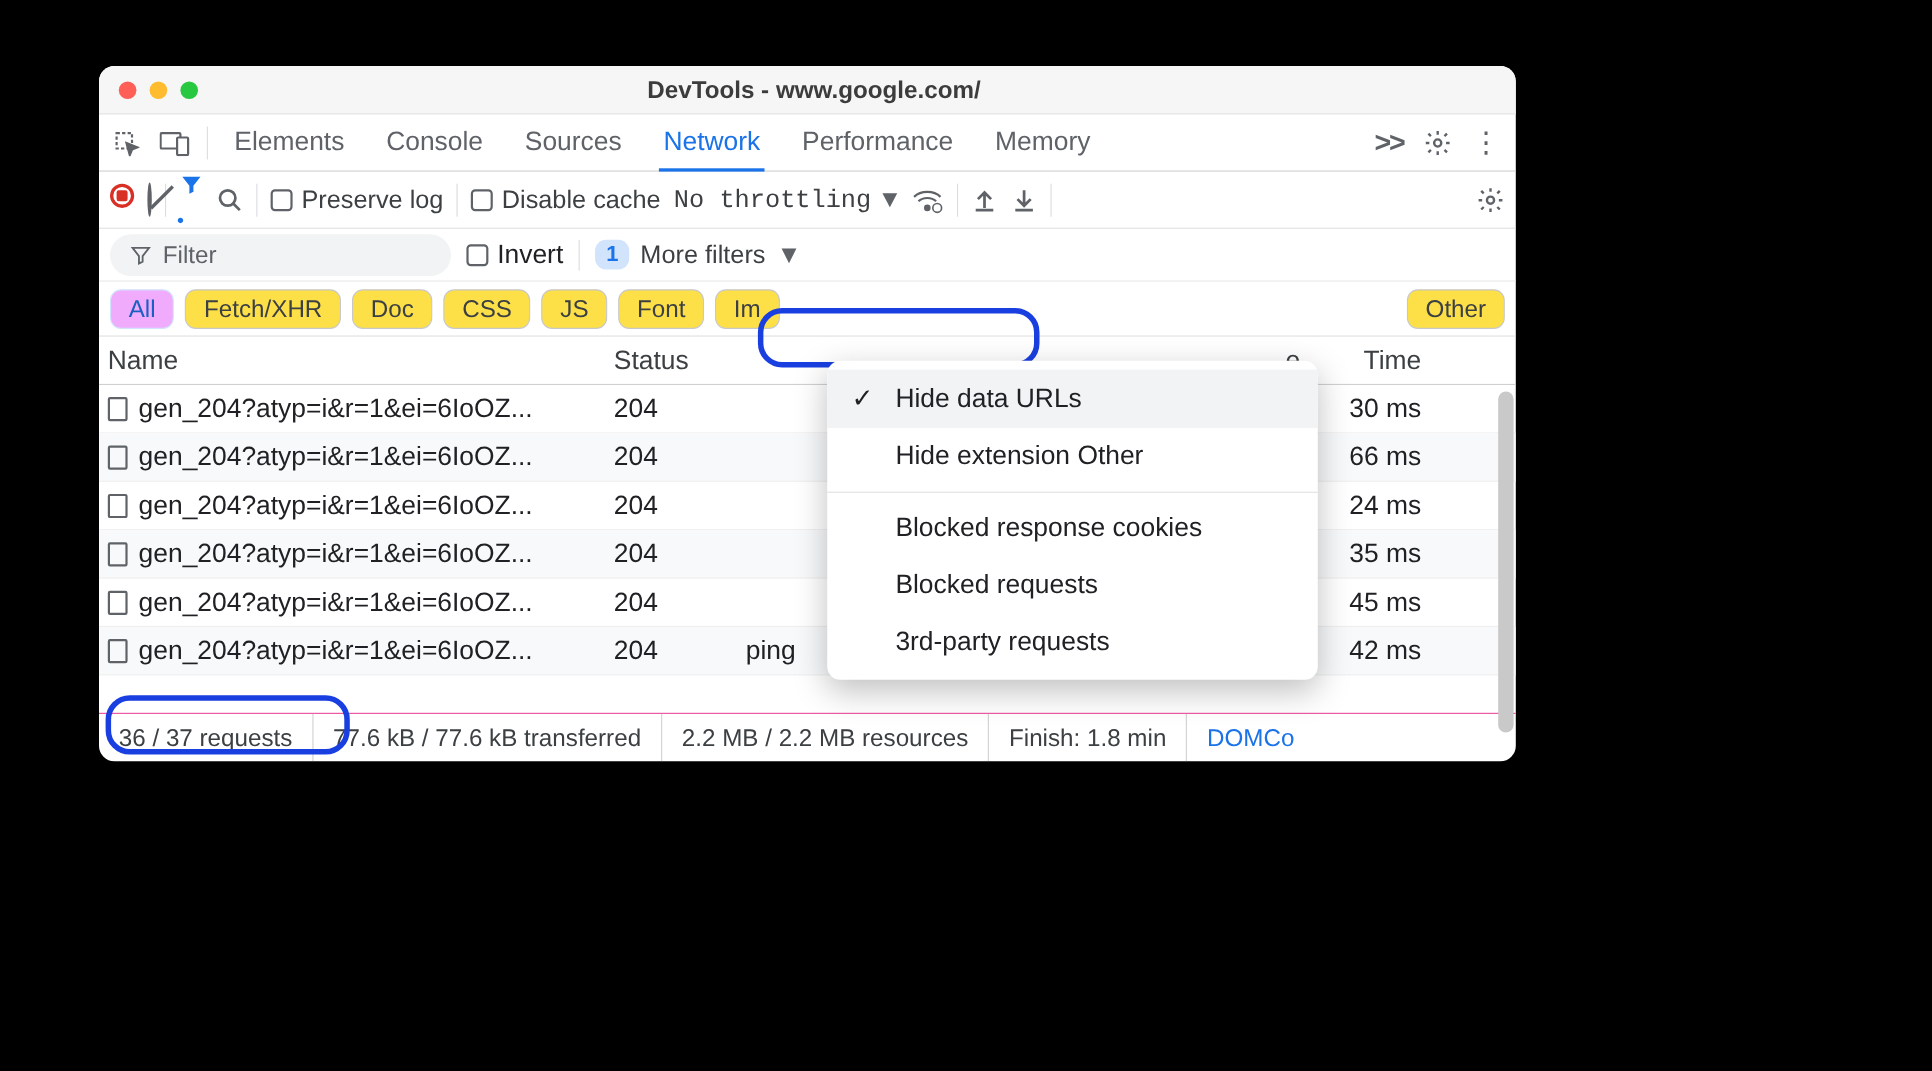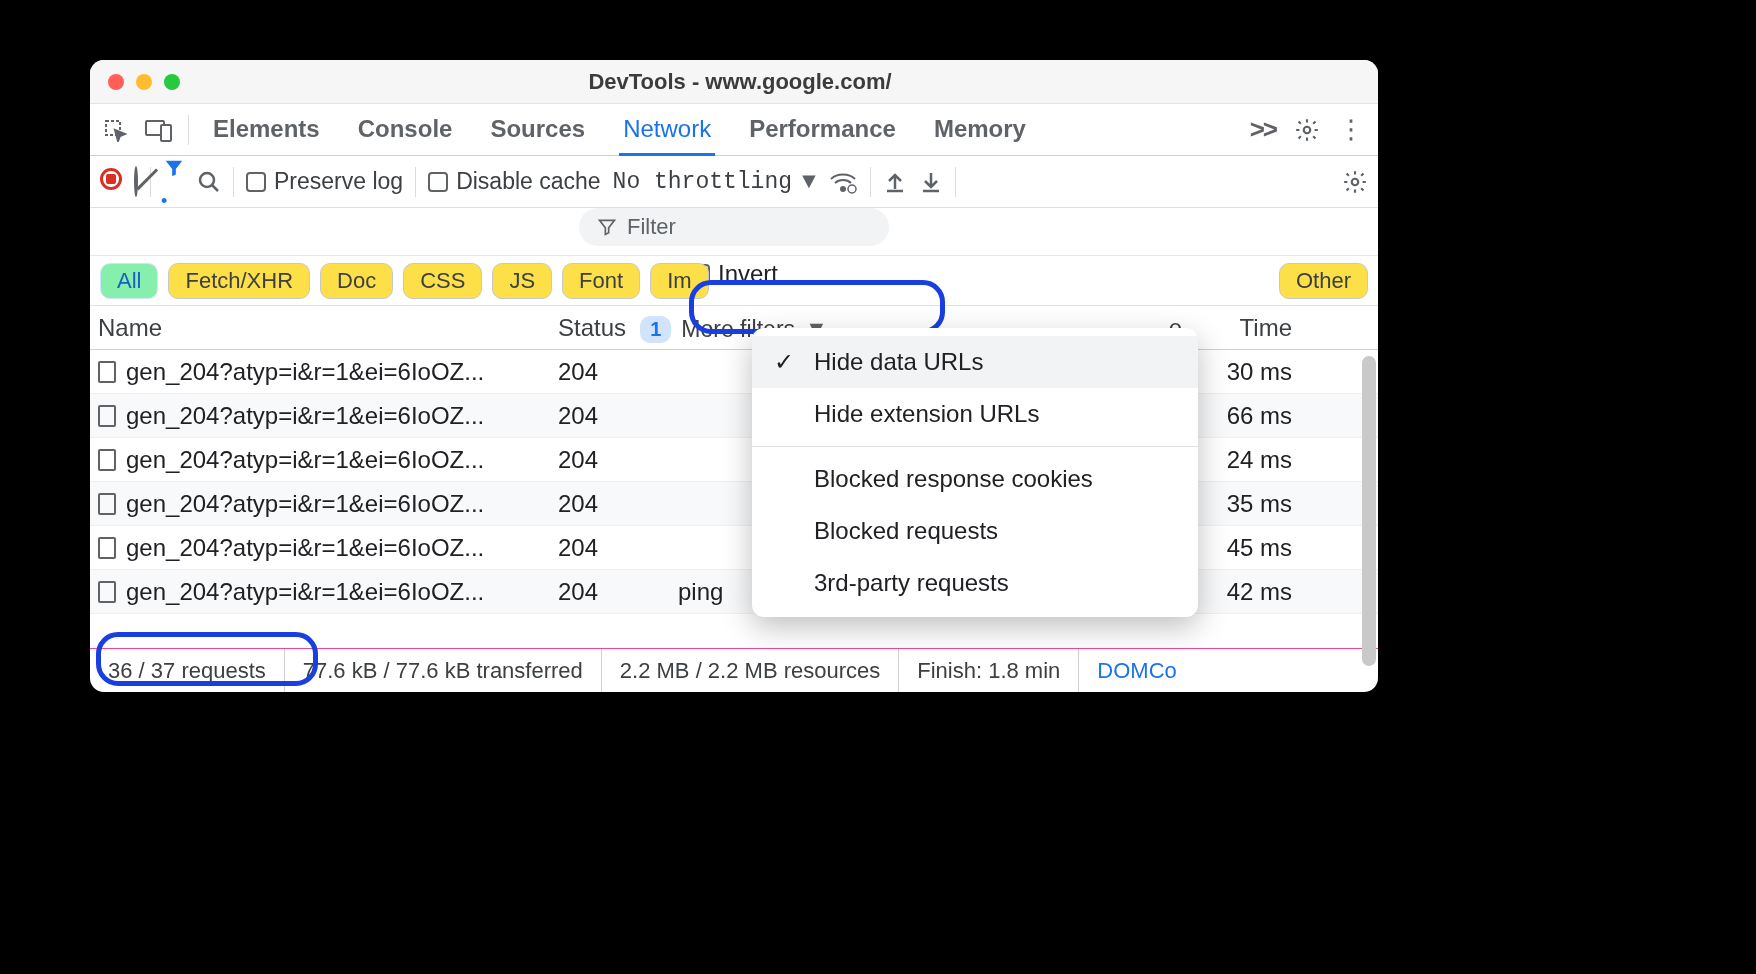--- a/index.html
+++ b/index.html
@@ -60,21 +60,21 @@
     padding: 0 10px 0 10px;
     gap: 14px;
   }
   .tabbar .icon-btn {
     width: 30px; height: 30px;
     display: flex; align-items: center; justify-content: center;
     color: #5f6368;
   }
   .tabbar .divider { width: 1px; height: 30px; background: #dadce0; }
   .tabs { display: flex; gap: 30px; margin-left: 6px; flex: 1; }
-  .tab { padding: 12px 4px 10px; color: #5f6368; font-size: 24px; cursor: pointer; font-weight: bold; }
+  .tab { padding: 12px 4px 10px; color: #5f6368; font-size: 24px; cursor: pointer; }
   .tab.active { color: #1a73e8; border-bottom: 3px solid #1a73e8; font-weight: 500; }
   .tabbar-right { display: flex; align-items: center; gap: 18px; margin-right: 4px; color: #5f6368;}
   .toolbar {
     height: 52px;
     display: flex;
     align-items: center;
     border-bottom: 1px solid #e0e0e0;
     padding: 0 10px;
     gap: 12px;
   }
@@ -99,21 +99,20 @@
   .throttle { display:flex; align-items:center; gap:10px; color:#3c4043; font-size:23px;font-family:Liberation Mono, monospace;}
   .throttle .chev { color:#5f6368; }
   .wifi-gear { position:relative; }
   .filterbar {
     height: 48px;
     display: flex;
     align-items: center;
     padding: 0 10px;
     gap: 14px;
     border-bottom: 1px solid #e8e8e8;
-    flex-direction: column;
   }
   .filter-input {
     display:flex; align-items:center; gap:10px;
     background:#f1f3f4; border-radius: 20px;
     padding: 6px 18px; width: 310px;
     color:#5f6368; font-size:22px;
   }
   .more-filters { display:flex; align-items:center; gap:10px; font-size:23px; color:#3c4043;}
   .badge-count {
     background:#d2e3fc; color:#1a73e8; font-weight:600;
@@ -122,21 +121,21 @@
   .pillbar {
     height: 50px;
     display:flex; align-items:center; padding: 0 10px; gap: 10px;
     border-bottom: 1px solid #e0e0e0;
   }
   .pill {
     border:1px solid #c8c8c8; border-radius: 10px;
     padding: 4px 16px; font-size:22px; color:#3c4043; cursor:pointer;
     background:#fde047;
   }
-  .pill.active { background:#86efac; border-color:#d2e3fc; color:#1a5fc1; font-weight:500;}
+  .pill.active { background:#f0abfc; border-color:#d2e3fc; color:#1a5fc1; font-weight:500;}
   .table-wrap { flex:1; overflow:hidden; position:relative; }
   .thead, .trow { display:flex; align-items:center; height: 44px; }
   .thead { border-bottom:1px solid #d0d0d0; color:#3c4043; font-weight:400;}
   .trow { border-bottom:1px solid #efefef; }
   .trow:nth-child(even){ background:#f8f9fa; }
   .col { padding: 0 8px; white-space:nowrap; overflow:hidden; text-overflow:ellipsis;}
   .c-name { width: 460px; display:flex; align-items:center; gap:10px;}
   .c-status { width: 120px; }
   .c-type { width: 130px; }
   .c-init { width: 300px; text-decoration: underline; color:#202124; }
@@ -402,21 +401,21 @@
 
   <div class="scrollbar-fake"></div>
 
   <div class="dropdown-menu">
     <div class="dd-item selected">
       <span class="dd-check">✓</span>
       <span>Hide data URLs</span>
     </div>
     <div class="dd-item">
       <span class="dd-check"></span>
-      <span>Hide extension URLs</span>
+      <span>Hide extension Other</span>
     </div>
     <div class="dd-sep"></div>
     <div class="dd-item">
       <span class="dd-check"></span>
       <span>Blocked response cookies</span>
     </div>
     <div class="dd-item">
       <span class="dd-check"></span>
       <span>Blocked requests</span>
     </div>

